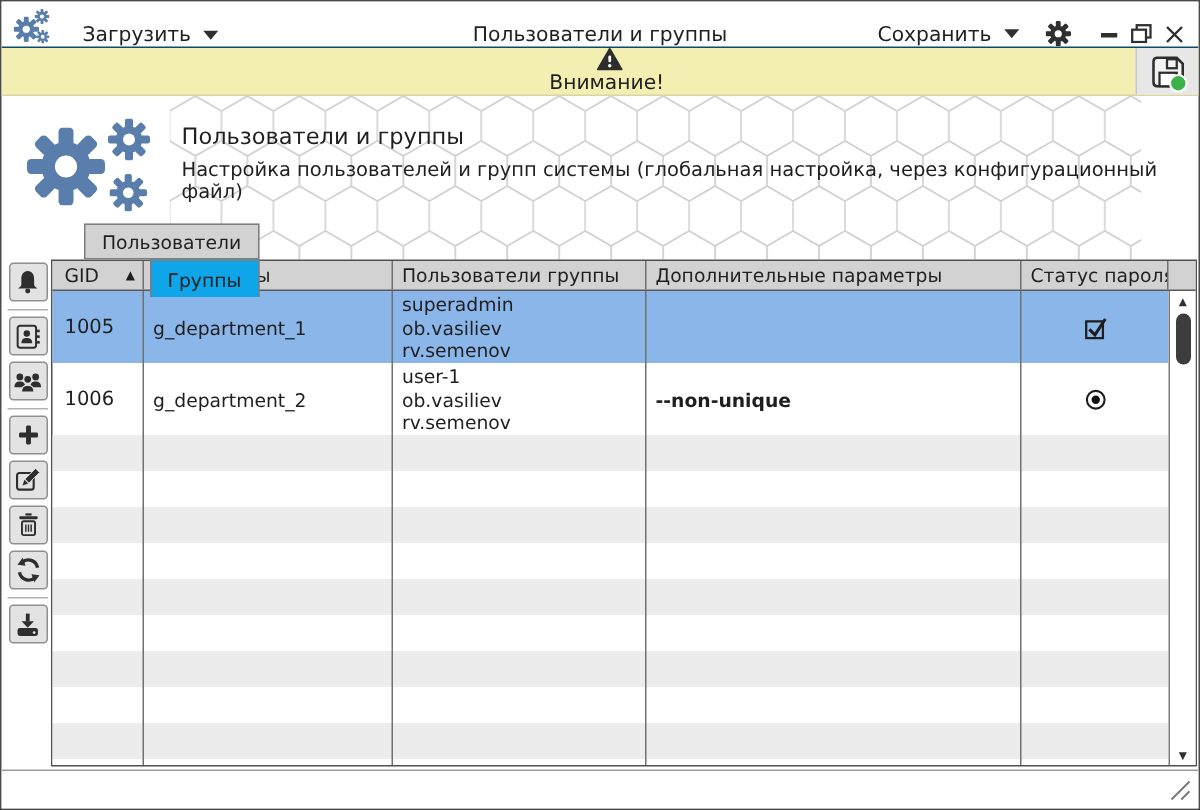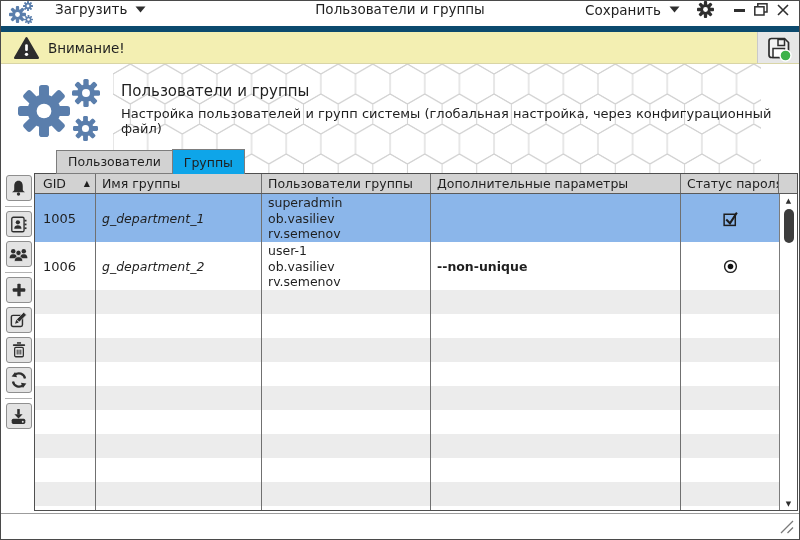--- a/index.html
+++ b/index.html
@@ -4,41 +4,41 @@
 <style>
   * { margin:0; padding:0; box-sizing:border-box; }
   html,body { background:#fff; }
   .window {
     position:relative; width:800px; height:540px; overflow:hidden;
     background:#fff; border:1px solid #4a4a4a;
     font-family:"DejaVu Sans","Liberation Sans",sans-serif; color:#1f1f1f;
   }
   
   .titlebar { position:absolute; top:0; left:0; right:0; height:31px; background:#fff;
-    border-bottom:6px solid #0c4a6e; display:flex; align-items:flex-start; }
+    border-bottom:1px solid #0c4a6e; display:flex; align-items:flex-end; }
   .app-icon { margin-left:8px; flex:none; z-index:2; }
   .menu-btn { display:flex; align-items:center; gap:8px; font-size:13.5px; margin-left:20px; z-index:2; cursor:default; }
   .tb-title { position:absolute; left:0; right:0; text-align:center; font-size:13.5px; z-index:1; }
   .tb-right { position:absolute; right:10px; display:flex; align-items:center; gap:17px; z-index:2; }
   .win-controls { display:flex; align-items:center; gap:9px; margin-left:3px; }
   .win-controls > span { display:flex; align-items:center; }
   
   .warnbar { position:absolute; top:31px; left:0; right:0; height:32px; background:#f3efb2;
-    border-bottom:1px solid #d9d5a6; display:flex; align-items:center; }
+    border-bottom:1px solid #d9d5a6; display:flex; align-items:center;flex-direction:column; }
   .warn-icon { margin-left:13px; display:flex; }
   .warn-text { margin-left:9px; font-size:13.5px; }
   .warn-save { position:absolute; right:0; top:0; bottom:0; width:42px; background:#e7e7e7;
     border-left:1px solid #c9c9c9; display:flex; align-items:center; justify-content:center; }
   
   .hexbg { position:absolute; left:112px; top:63px; z-index:0; }
   .hdr-icon { position:absolute; left:13px; top:76px; z-index:1; }
   .hdr-title { position:absolute; left:120px; top:81px; font-size:15px; z-index:1; }
   .hdr-sub { position:absolute; left:120px; top:105px; font-size:13px; z-index:1; }
   
-  .tabs { position:absolute; left:55px; top:148px; display:flex; z-index:3; align-items:center; }
+  .tabs { position:absolute; left:55px; top:148px; display:flex; z-index:3; align-items:flex-end;flex-direction:column; }
   .tab { height:24px; padding:0 11px; background:#d2d2d2; border:1px solid #7d7d7d;
     font-size:12.5px; display:flex; align-items:center; cursor:default; }
   .tab.active { background:#0ea5e9; height:25px; border-bottom:none; margin-left:-1px; }
   
   .sidebar { position:absolute; left:4px; top:174px; width:27px; z-index:2;
     display:flex; flex-direction:column; align-items:center; }
   .tool-btn { width:26px; height:26px; background:#e3e3e3; border:1px solid #8f8f8f; border-radius:3px;
     display:flex; align-items:center; justify-content:center; margin-bottom:4px; flex:none; }
   .tool-sep { width:27px; height:1px; background:#b2b2b2; margin:1px 0 4px; flex:none; }
   
@@ -53,21 +53,21 @@
   .th.c-params { width:250px; }
   .th.c-status { width:98px; }
   .th.filler { flex:1; border-right:none; }
   .sort-arrow { margin-left:auto; margin-right:5px; font-size:8px; line-height:1; }
   .tbody { flex:1; display:flex; min-height:0; }
   .rows-col { width:744px; display:flex; flex-direction:column; min-height:0; }
   .trow { display:flex; height:48px; flex:none; font-size:12.5px; }
   .trow.selected { background:#8bb6ea; }
   .td { border-right:1px solid #707070; height:100%; overflow:hidden; white-space:nowrap; }
   .td.c-gid { width:61px; display:flex; align-items:center; padding-left:8px; font-size:13px; }
-  .td.c-name { width:166px; display:flex; align-items:center; padding-left:6px;font-style:italic; }
+  .td.c-name { width:166px; display:flex; align-items:center; padding-left:6px; }
   .td.c-users { width:169px; padding:1px 0 0 6px; line-height:15.5px; }
   .td.c-params { width:250px; display:flex; align-items:center; padding-left:6px;font-weight:bold; }
   .td.c-status { width:98px; display:flex; align-items:center; justify-content:center; border-right:none; }
   .empty-rows { flex:1; display:flex; min-height:0;
     background:repeating-linear-gradient(to bottom,#ececec 0 24px,#ffffff 24px 48px); }
   .empty-col { height:100%; border-right:1px solid #707070; }
   .empty-col.c-gid{width:61px}.empty-col.c-name{width:166px}.empty-col.c-users{width:169px}
   .empty-col.c-params{width:250px}.empty-col.c-status{width:98px;border-right:none;}
   
   .scrollbar { width:18px; border-left:1px solid #7c7c7c; background:#fff;

